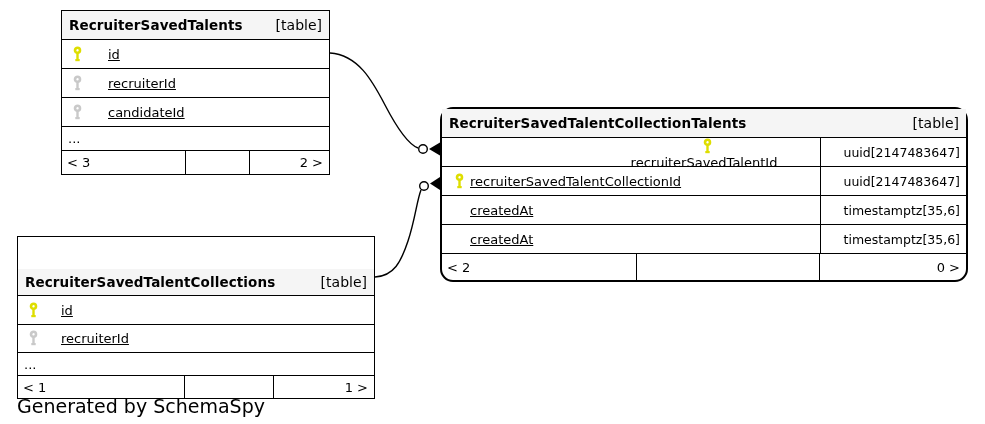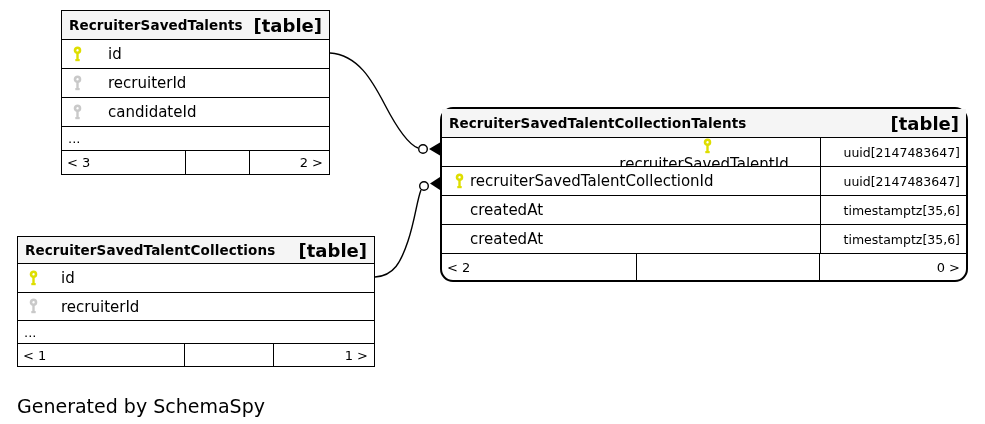--- a/index.html
+++ b/index.html
@@ -13,31 +13,31 @@
     position:absolute; background:#fff;
     border:1px solid #000; box-sizing:border-box;
   }
   .tbl.highlight { border-width:2px;border-radius:13px; }
   .hdr {
     display:flex; justify-content:space-between; align-items:center;
     background:#f5f5f5; border-bottom:1px solid #000;
     padding:0 7px; box-sizing:border-box;
   }
   .hdr .title { font-weight:bold; font-size:13.5px; letter-spacing:0.1px; }
-  .hdr .badge { font-size:18px; font-weight:bold; }
+  .hdr .badge { font-size:14px; font-weight:normal; }
   .row {
     display:flex; align-items:center; position:relative;
     border-bottom:1px solid #000; box-sizing:border-box; background:#fff;
   }
   .row:last-child, .dots:last-child { border-bottom:none; }
   .icon-cell { display:flex; align-items:center; justify-content:flex-start; flex:none; }
   .t1 .icon-cell { width:36px; padding-left:10px; }
   .t2 .icon-cell { width:33px; padding-left:10px; }
   .t3 .icon-cell { width:16px; padding-left:12px; }
-  .colname { font-size:15px; white-space:nowrap; }
+  .colname { font-size:13px; white-space:nowrap;text-decoration:underline; }
   .type-cell {
     position:absolute; top:0; bottom:0; right:0;
     border-left:1px solid #000;
     display:flex; align-items:center; justify-content:flex-end;
     padding-right:6px; font-size:12.5px; box-sizing:border-box;
   }
   .t3 .type-cell { left:378px; }
   .dots {
     display:flex; align-items:center; padding-left:6px;
     border-bottom:1px solid #000; font-size:13px; box-sizing:border-box;
@@ -103,21 +103,21 @@
   </div>
   <div class="dots" style="height:24px;">...</div>
   <div class="footer" style="height:23px;">
     <div class="fcell left" style="width:124px;">&lt; 3</div>
     <div class="fcell" style="width:64px;"></div>
     <div class="fcell right" style="flex:1;">2 &gt;</div>
   </div>
 </div>
 
 <div class="tbl t2" style="left:17px; top:236px; width:358px;">
-  <div class="hdr" style="height:27px;">
+  <div class="hdr" style="height:27px;margin-top:32px;">
     <span class="title">RecruiterSavedTalentCollections</span>
     <span class="badge">[table]</span>
   </div>
   <div class="row" style="height:29px;">
     <span class="icon-cell">
       <svg class="keysvg" width="12" height="17" viewBox="0 0 12 17">
           <circle cx="5.5" cy="4.3" r="2.5" fill="none" stroke="#dede00" stroke-width="2.6"></circle>
           <rect x="4.3" y="6.8" width="2.4" height="8" fill="#dede00"></rect>
           <rect x="3.3" y="13" width="4.4" height="2.2" fill="#dede00"></rect>
         </svg>

